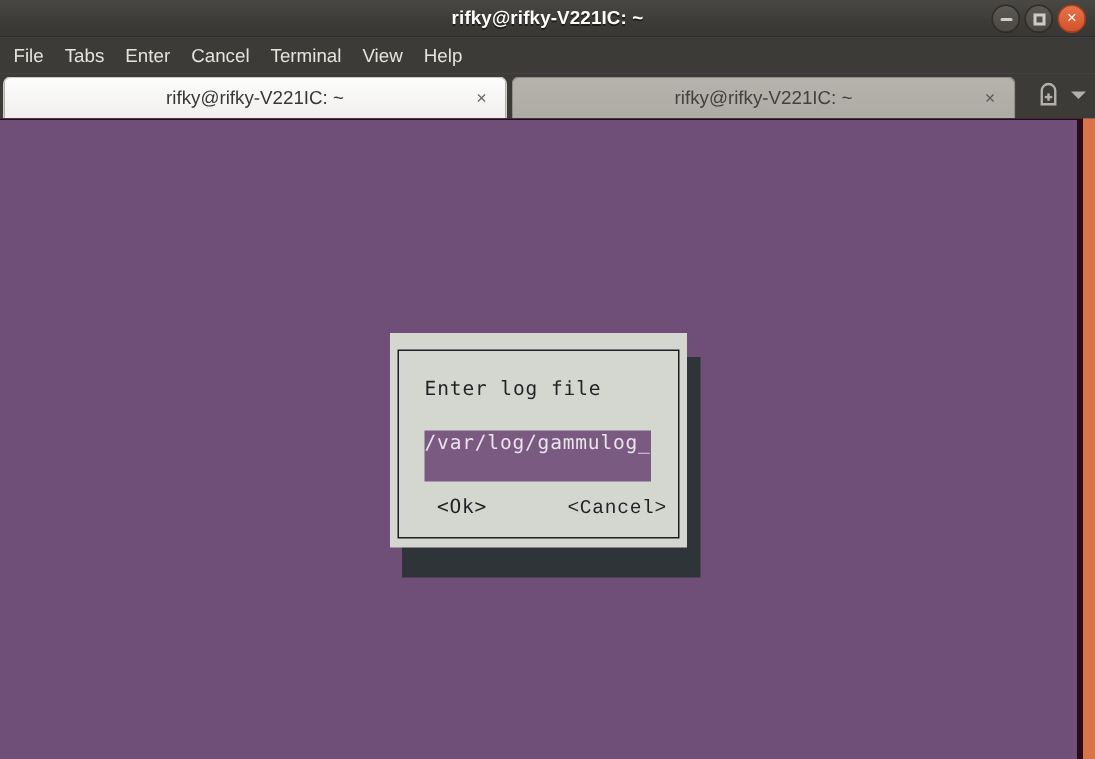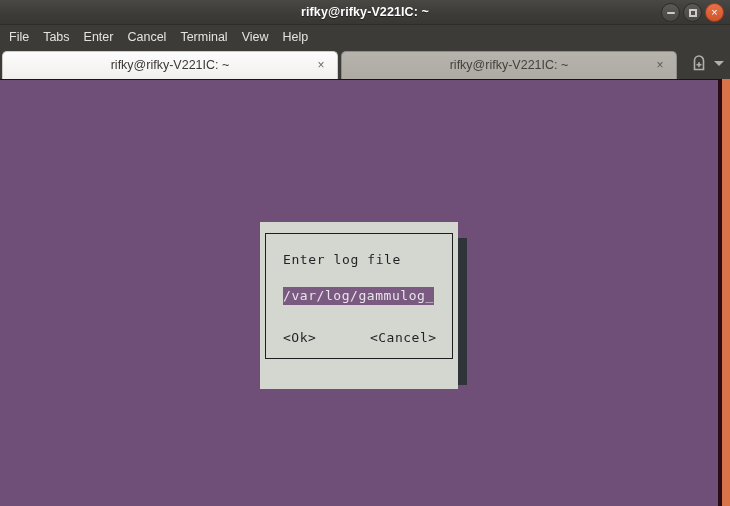--- a/index.html
+++ b/index.html
@@ -222,24 +222,25 @@
     top: 237px;
     width: 199px;
     height: 147px;
     background: #2e3438;
   }
   .dialog {
     position: absolute;
     left: 260px;
     top: 221px;
     width: 198px;
-    height: 167px;
+    height: 143px;
     background: #d4d7d0;
     box-sizing: border-box;
     font-family: "DejaVu Sans Mono", "Liberation Mono", monospace;
+    text-align: center;
   }
   .dialog-inner {
     position: absolute;
     left: 5px;
     top: 11px;
     width: 188px;
     height: 126px;
     border: 1px solid #1c1f21;
     box-sizing: border-box;
     background: #d4d7d0;
@@ -255,21 +256,21 @@
     white-space: nowrap;
   }
   .dialog-input {
     position: absolute;
     left: 17px;
     top: 53px;
     background: #7b5a81;
     color: #e8e4ea;
     font-size: 13px;
     line-height: 18px;
-    padding: 0 0 0 0;
+    padding: 0 0 16px 0;
     letter-spacing: 0.55px;
     white-space: nowrap;
   }
   .dialog-cursor {
     color: #e8e4ea;
     background: transparent;
   }
   .dialog-buttons {
     position: absolute;
     left: 17px;
@@ -277,21 +278,21 @@
     width: 170px;
   }
   .dlg-btn {
     display: inline-block;
     color: #1f2325;
     font-size: 13px;
     line-height: 16px;
     letter-spacing: 0.5px;
     white-space: nowrap;
   }
-  .dlg-btn.cancel { margin-left: 44px; }
+  .dlg-btn.cancel { margin-left: 44px; font-family: Liberation Mono, monospace; }
 </style>
 </head>
 <body>
 
 <div id="app">
 
   <div class="titlebar">
     <div class="titlebar-title">rifky@rifky-V221IC: ~</div>
     <div class="win-buttons">
       <div class="win-btn">

